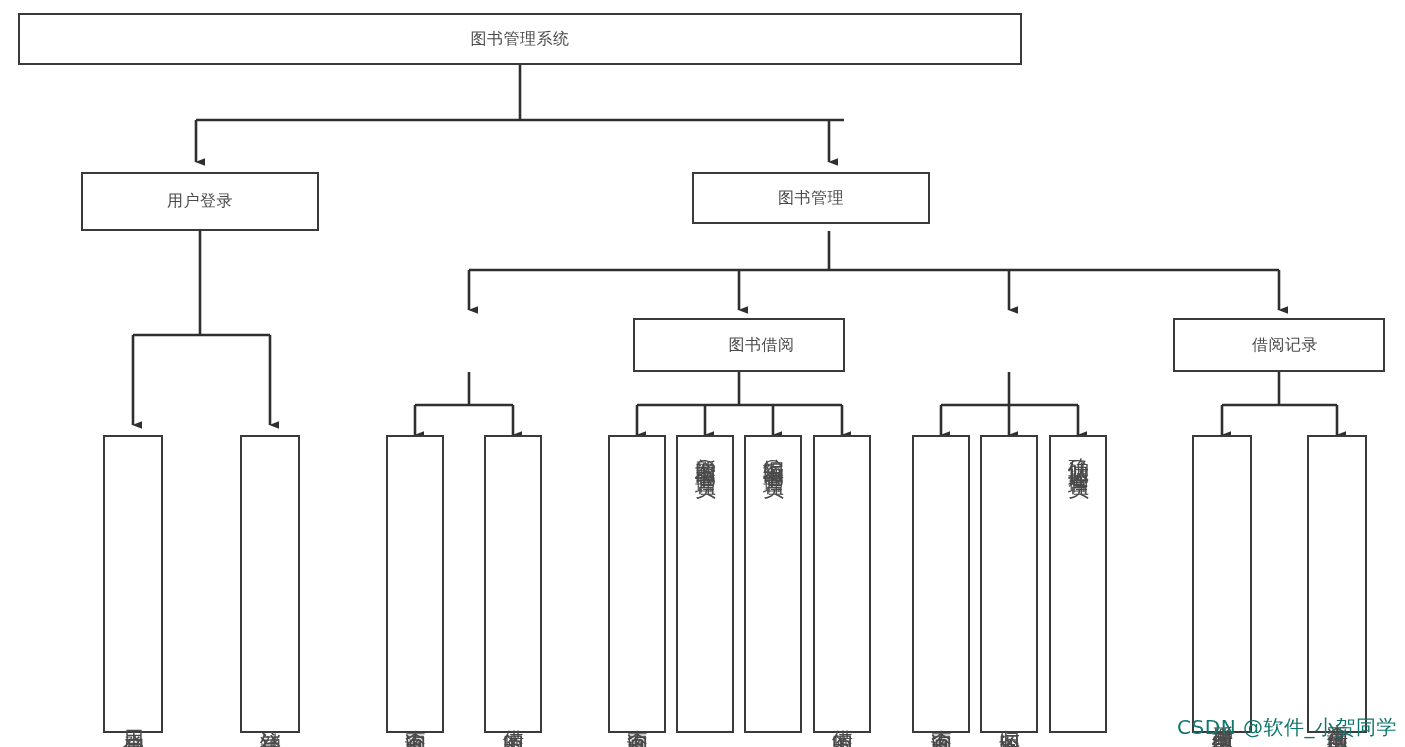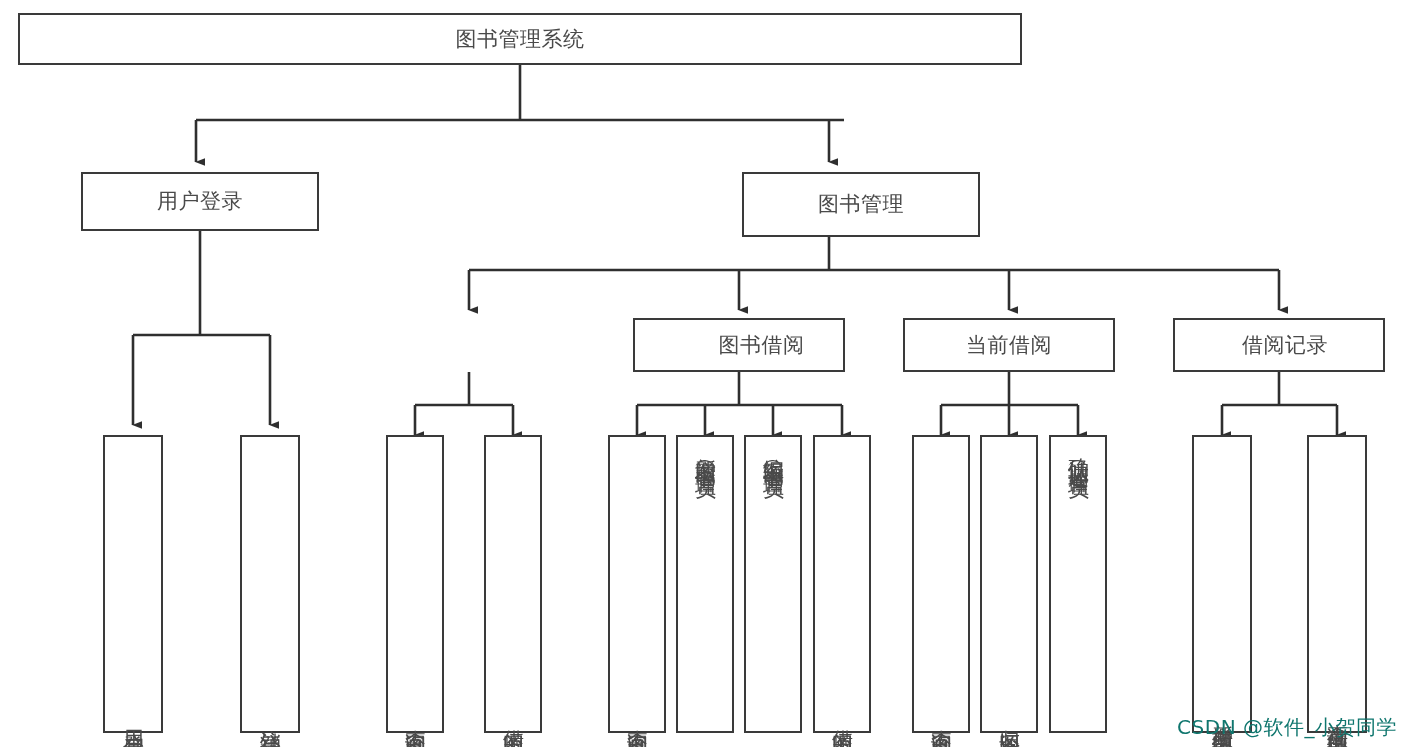--- a/index.html
+++ b/index.html
@@ -36,21 +36,21 @@
     color: #4a4a4a;
   }
   .node .label {
     display: block;
     text-align: center;
     line-height: 1.06;
     color: #4a4a4a;
   }
   
   .node.h .label {
-    font-size: 21px;
+    font-size: 16px;
     letter-spacing: 0.5px;
     white-space: nowrap;
     text-align: center;
   }
   
   .node.v {
     align-items: flex-end;
     justify-content: center;
     padding-bottom: 6px;
   }
@@ -131,30 +131,27 @@
     </g>
   </svg>
 
   <div class="node h" style="left:18px; top:13px; width:1004px; height:52px;">
     <span class="label">图书管理系统</span>
   </div>
 
   <div class="node h" style="left:81px; top:172px; width:238px; height:59px;">
     <span class="label">用户登录</span>
   </div>
-  <div class="node h" style="left:742px; top:172px; width:238px; height:65px;">
+  <div class="node h" style="left:692px; top:172px; width:238px; height:52px;">
     <span class="label">图书管理</span>
   </div>
 
   <div class="node h" style="left:633px; top:318px; width:212px; height:54px;padding-left:45px;">
     <span class="label">图书借阅</span>
   </div>
-  <div class="node h" style="left:903px; top:318px; width:212px; height:54px;">
-    <span class="label">当前借阅</span>
-  </div>
   <div class="node h" style="left:1173px; top:318px; width:212px; height:54px;padding-left:12px;">
     <span class="label">借阅记录</span>
   </div>
 
   <div class="node v" style="left:103px; top:435px; width:60px; height:298px;">
     <span class="label">用户登录</span>
   </div>
   <div class="node v" style="left:240px; top:435px; width:60px; height:298px;">
     <span class="label">注销登录</span>
   </div>

